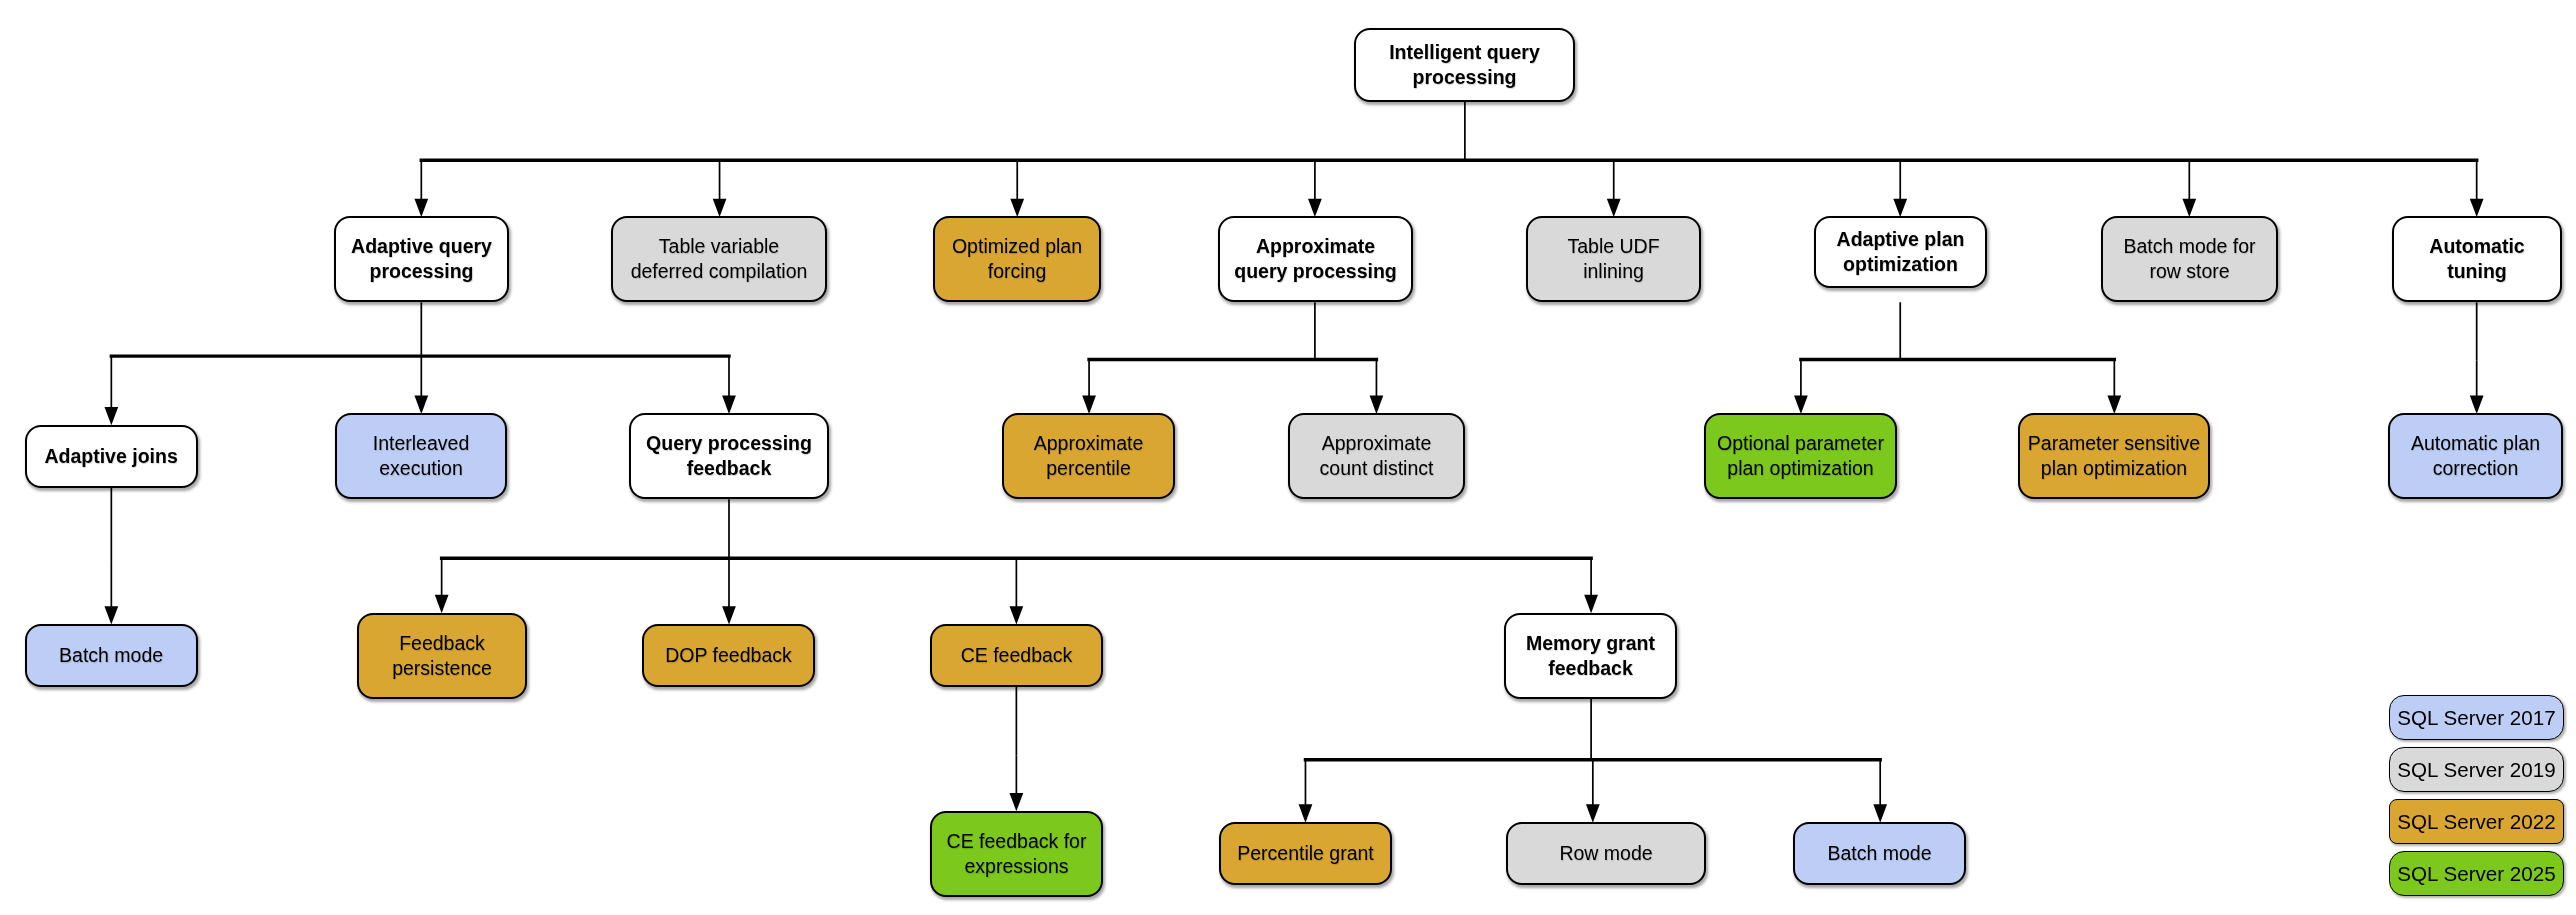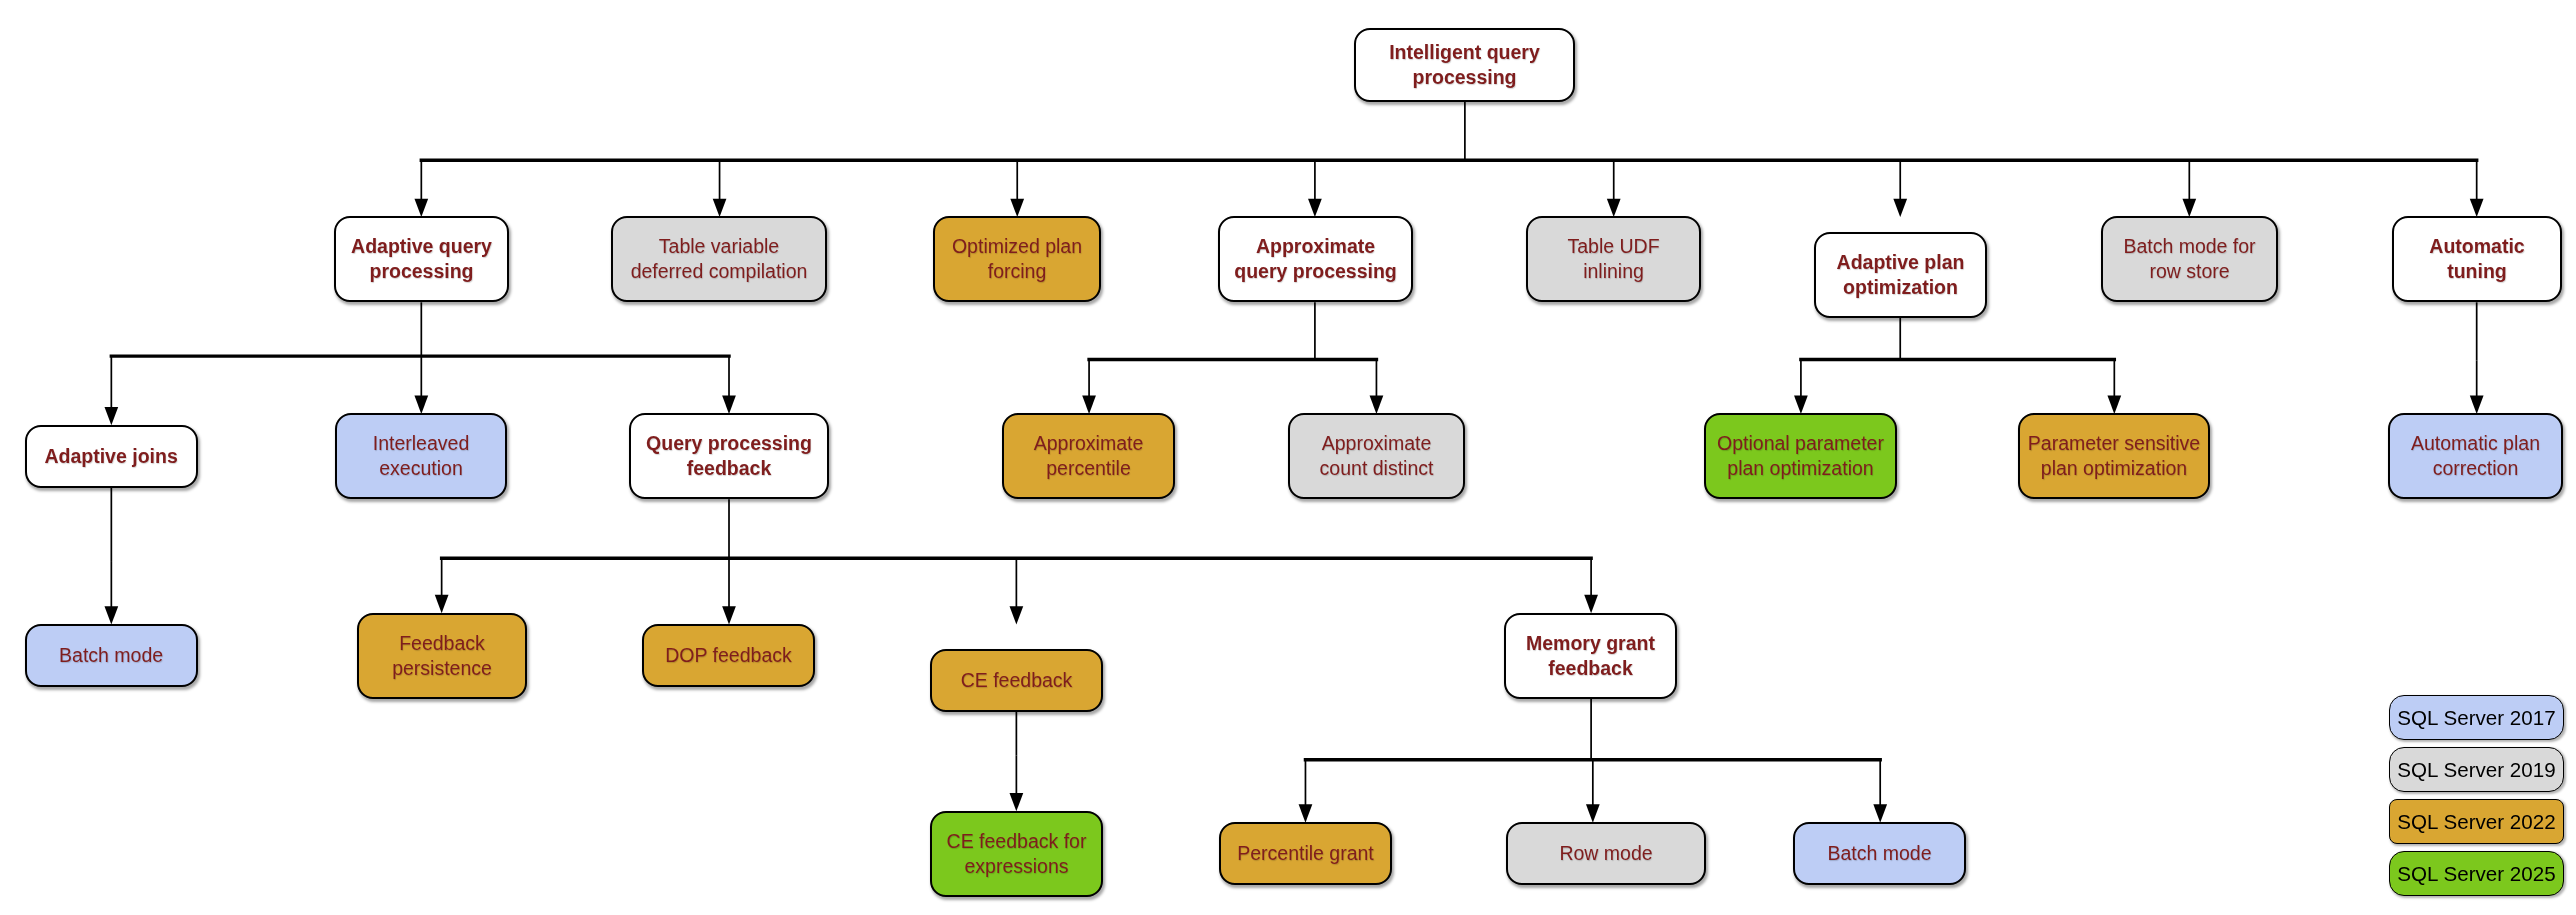--- a/index.html
+++ b/index.html
@@ -20,21 +20,21 @@
     position: absolute;
     box-sizing: border-box;
     border: 2.3px solid #000000;
     border-radius: 16px;
     display: flex;
     align-items: center;
     justify-content: center;
     text-align: center;
     font-size: 19.5px;
     line-height: 25px;
-    color: #7f1d1d;
+    color: #000000;
     background: #ffffff;
     box-shadow: 1.7px 2.3px 2.9px rgba(0,0,0,0.35);
   }
   .node span { white-space: pre-line; text-shadow: 0.6px 1.1px 1.1px rgba(0,0,0,0.18); }
   .node.bold { font-weight: bold; }
   .legend-item {
     position: absolute;
     box-sizing: border-box;
     border: 1.7px solid #000000;
     border-radius: 15px;
@@ -140,21 +140,21 @@
 forcing</span>
       </div>
       <div class="node c-white bold" style="left: 1218px; top: 216px; width: 195px; height: 86px;">
         <span>Approximate
 query processing</span>
       </div>
       <div class="node c-gray" style="left: 1526px; top: 216px; width: 175px; height: 86px;">
         <span>Table UDF
 inlining</span>
       </div>
-      <div class="node c-white bold" style="left: 1814px; top: 232px; width: 173px; height: 86px;">
+      <div class="node c-white bold" style="left: 1814px; top: 216px; width: 173px; height: 72px;">
         <span>Adaptive plan
 optimization</span>
       </div>
       <div class="node c-gray" style="left: 2101px; top: 216px; width: 177px; height: 86px;">
         <span>Batch mode for
 row store</span>
       </div>
       <div class="node c-white bold" style="left: 2392px; top: 216px; width: 170px; height: 86px;">
         <span>Automatic
 tuning</span>
@@ -193,21 +193,21 @@
       <div class="node c-blue" style="left: 24.6px; top: 624px; width: 173px; height: 63px;">
         <span>Batch mode</span>
       </div>
       <div class="node c-gold" style="left: 357px; top: 613px; width: 170px; height: 86px;">
         <span>Feedback
 persistence</span>
       </div>
       <div class="node c-gold" style="left: 642px; top: 624px; width: 173px; height: 63px;">
         <span>DOP feedback</span>
       </div>
-      <div class="node c-gold" style="left: 930px; top: 624px; width: 173px; height: 63px; margin-top: 25px;">
+      <div class="node c-gold" style="left: 930px; top: 624px; width: 173px; height: 63px;">
         <span>CE feedback</span>
       </div>
       <div class="node c-white bold" style="left: 1504px; top: 613px; width: 173px; height: 86px;">
         <span>Memory grant
 feedback</span>
       </div>
       <div class="node c-green" style="left: 930px; top: 811px; width: 173px; height: 86px;">
         <span>CE feedback for
 expressions</span>
       </div>

